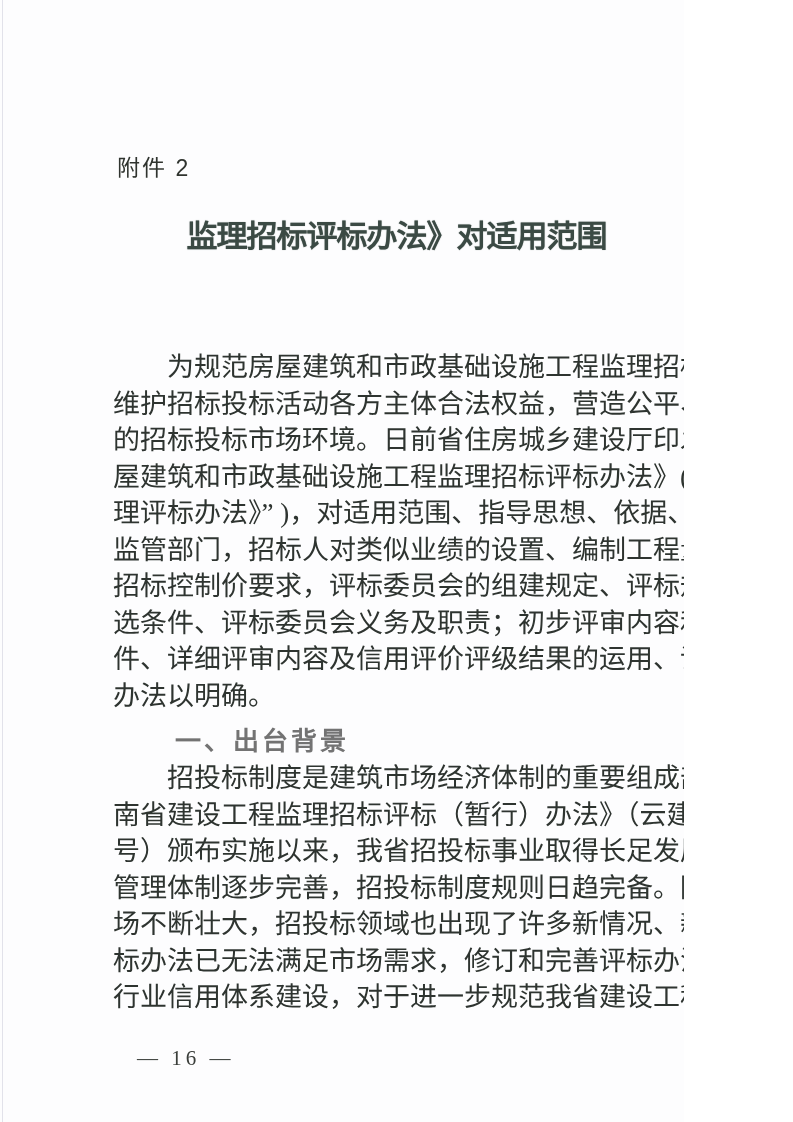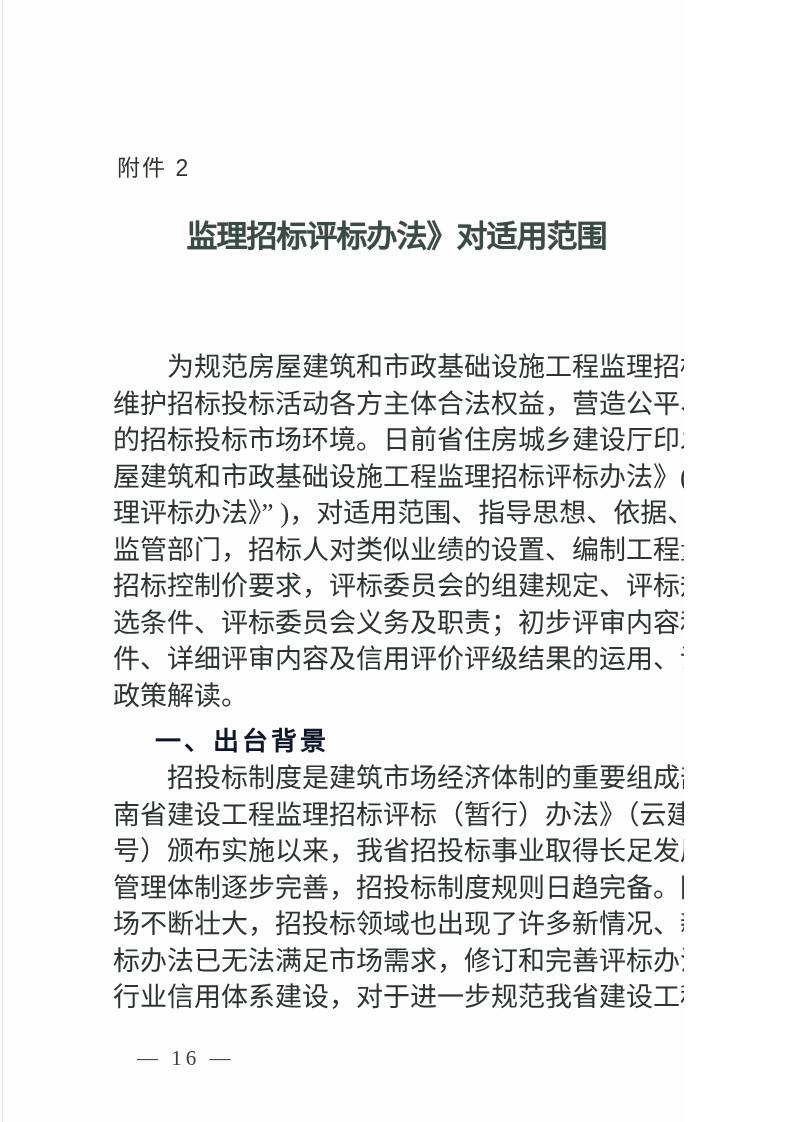--- a/index.html
+++ b/index.html
@@ -49,30 +49,30 @@
   .body-block {
     position: absolute;
     left: 113px;
     width: 594px;
     color: #2e3430;
     font-size: 27px;
   }
   .para-1 { top: 349px; }
   .section-heading {
     position: absolute;
-    left: 101px;
+    left: 121px;
     top: 723px;
     width: 594px;
     padding-left: 54px;
     box-sizing: border-box;
     font-family: "Liberation Sans", "DejaVu Sans", sans-serif;
     font-weight: bold;
     font-size: 26px;
     line-height: 36px;
-    color: #0f172a;
+    color: #737373;
     letter-spacing: 3px;
   }
   .para-2 { top: 760px; }
   .bodyline {
     height: 36.5px;
     line-height: 36.5px;
     text-align: justify;
     text-align-last: justify;
     white-space: nowrap;
   }
@@ -106,21 +106,21 @@
   <div class="body-block para para-1 end-left">
       <div class="bodyline first">为规范房屋建筑和市政基础设施工程监理招标评标活动，</div>
       <div class="bodyline">维护招标投标活动各方主体合法权益，营造公平、公正、公开</div>
       <div class="bodyline">的招标投标市场环境。日前省住房城乡建设厅印发《云南省房</div>
       <div class="bodyline">屋建筑和市政基础设施工程监理招标评标办法》(以下简称“《监</div>
       <div class="bodyline">理评标办法》” )，对适用范围、指导思想、依据、原则和行政</div>
       <div class="bodyline">监管部门，招标人对类似业绩的设置、编制工程量清单、公布</div>
       <div class="bodyline">招标控制价要求，评标委员会的组建规定、评标规则、专家入</div>
       <div class="bodyline">选条件、评标委员会义务及职责；初步评审内容和否决投标条</div>
       <div class="bodyline">件、详细评审内容及信用评价评级结果的运用、评标打分具体</div>
-      <div class="bodyline last">政策解读。</div>
+      <div class="bodyline last">办法以明确。</div>
     </div>
 
   <div class="section-heading">一、出台背景</div>
 
   <div class="body-block para para-2">
       <div class="bodyline first">招投标制度是建筑市场经济体制的重要组成部分，自《云</div>
       <div class="bodyline">南省建设工程监理招标评标（暂行）办法》（云建建〔2002〕712</div>
       <div class="bodyline">号）颁布实施以来，我省招投标事业取得长足发展，行政监督</div>
       <div class="bodyline">管理体制逐步完善，招投标制度规则日趋完备。随着招投标市</div>
       <div class="bodyline">场不断壮大，招投标领域也出现了许多新情况、新问题，原评</div>

